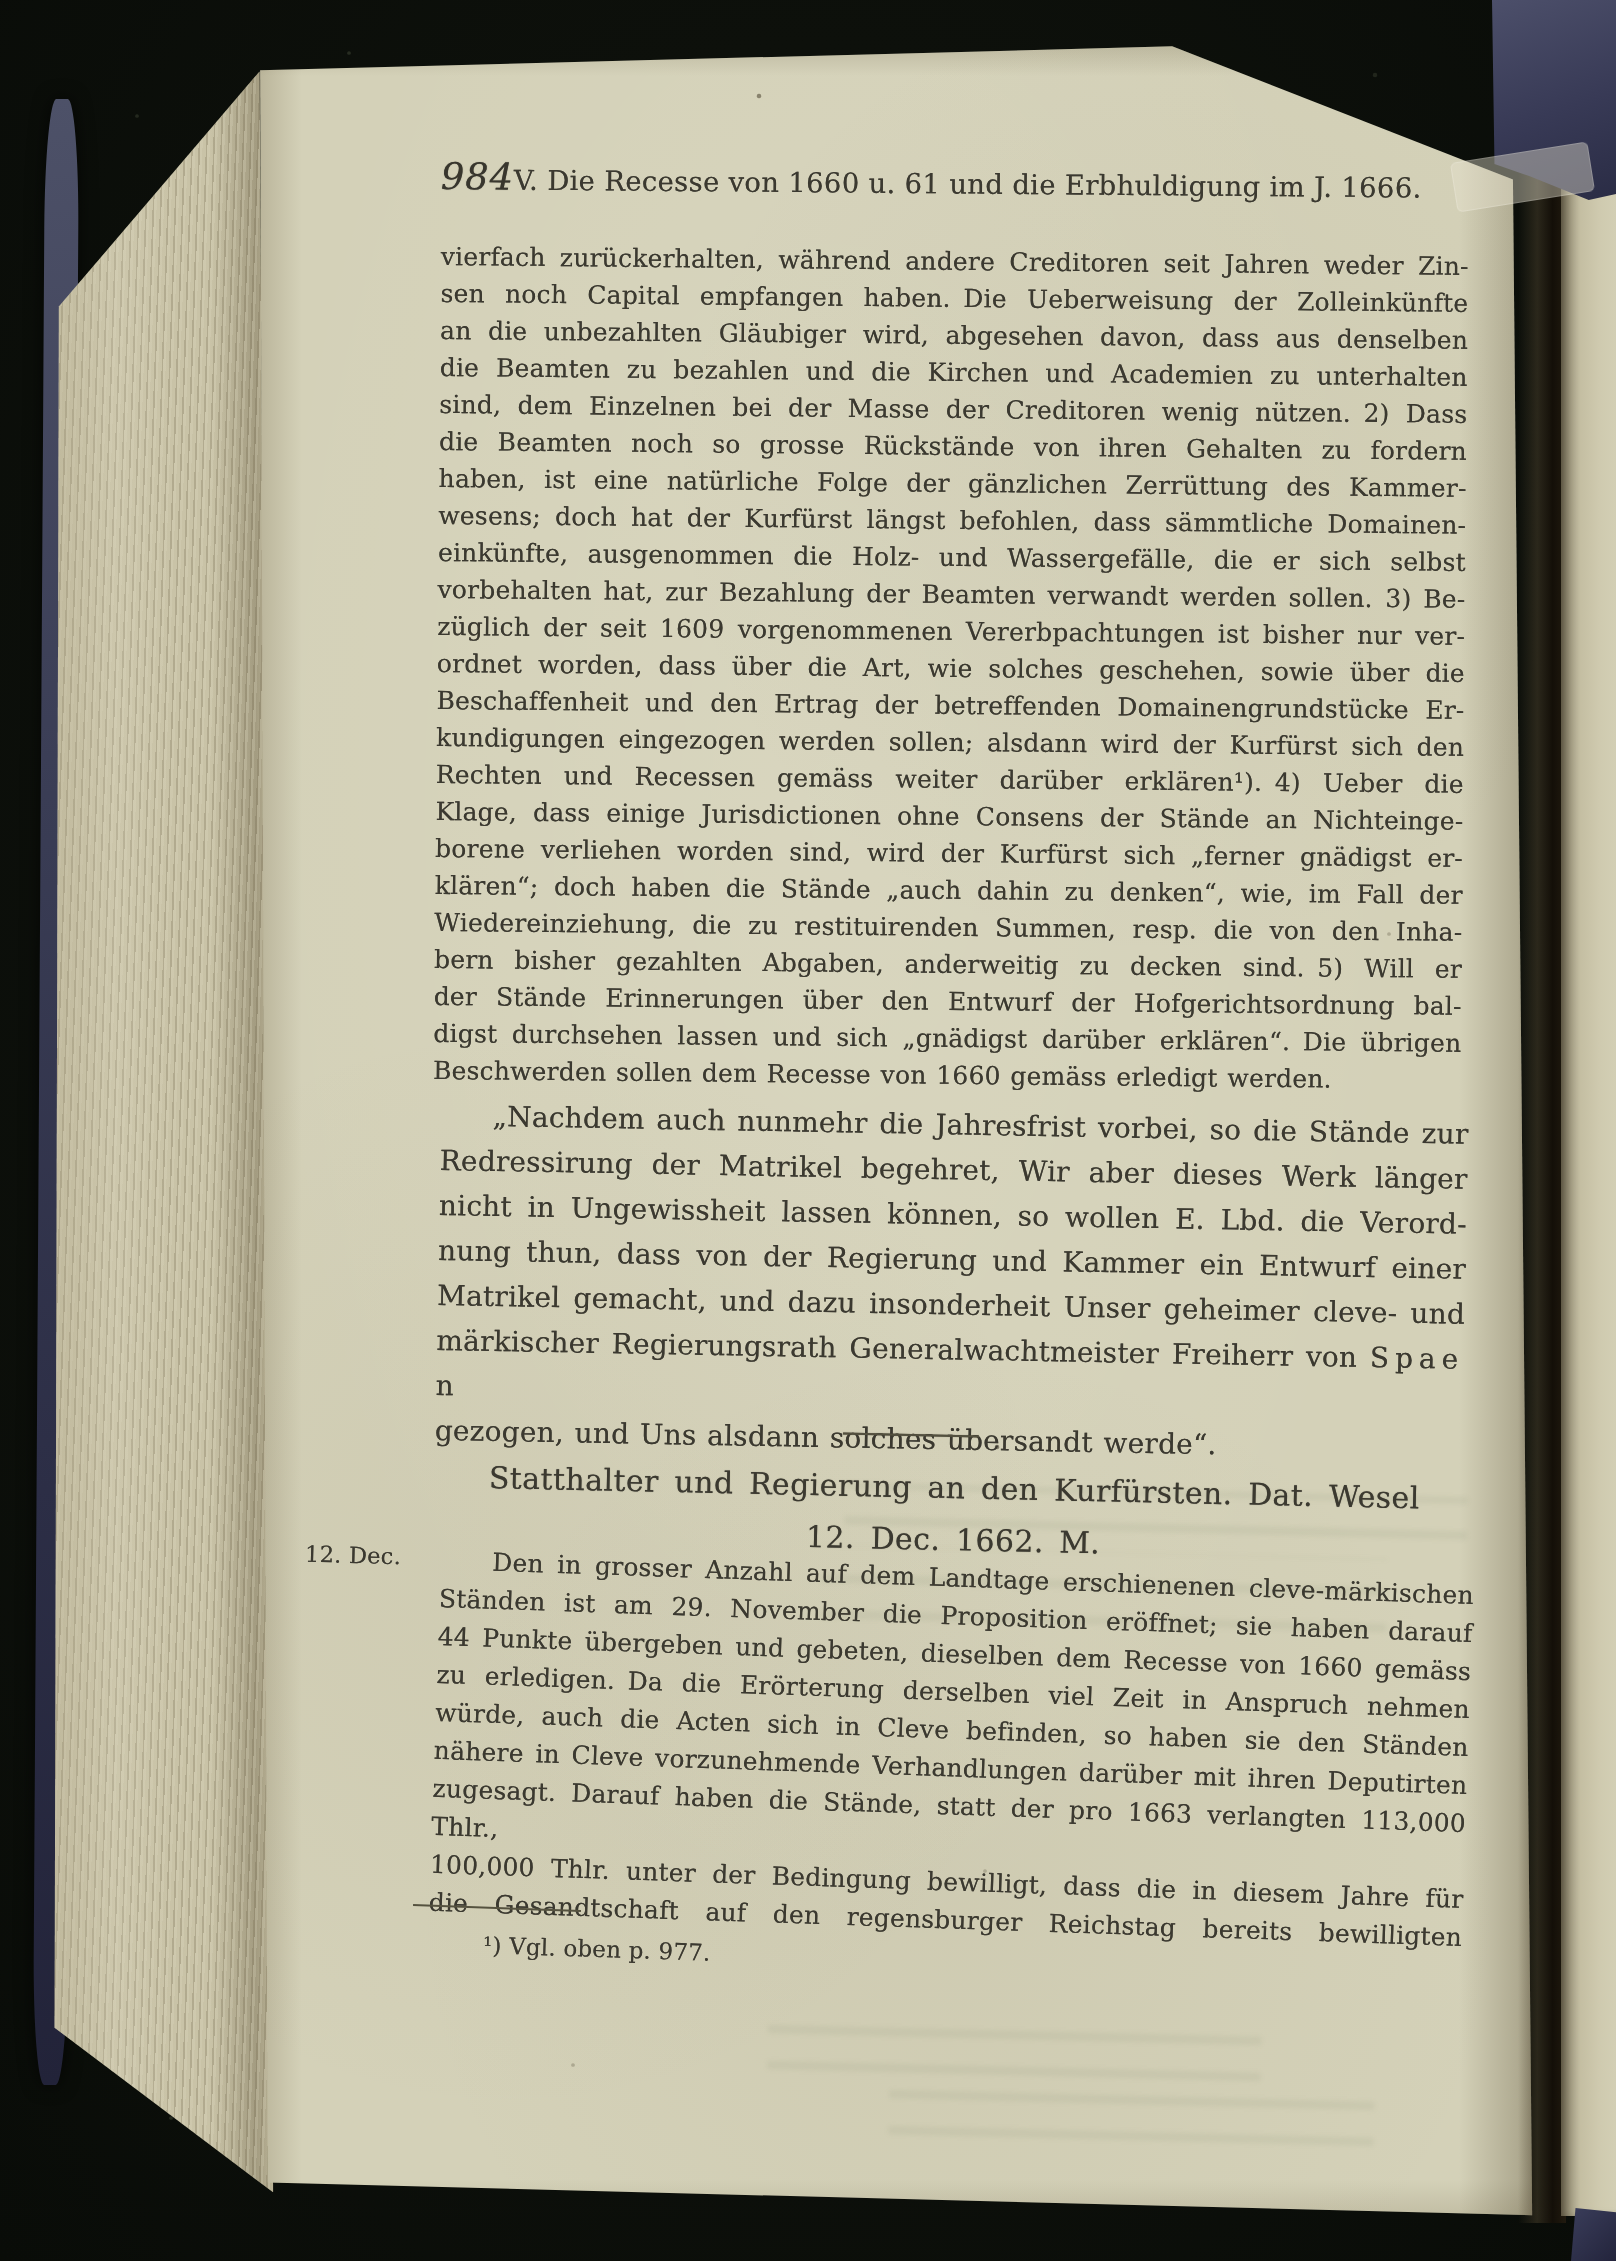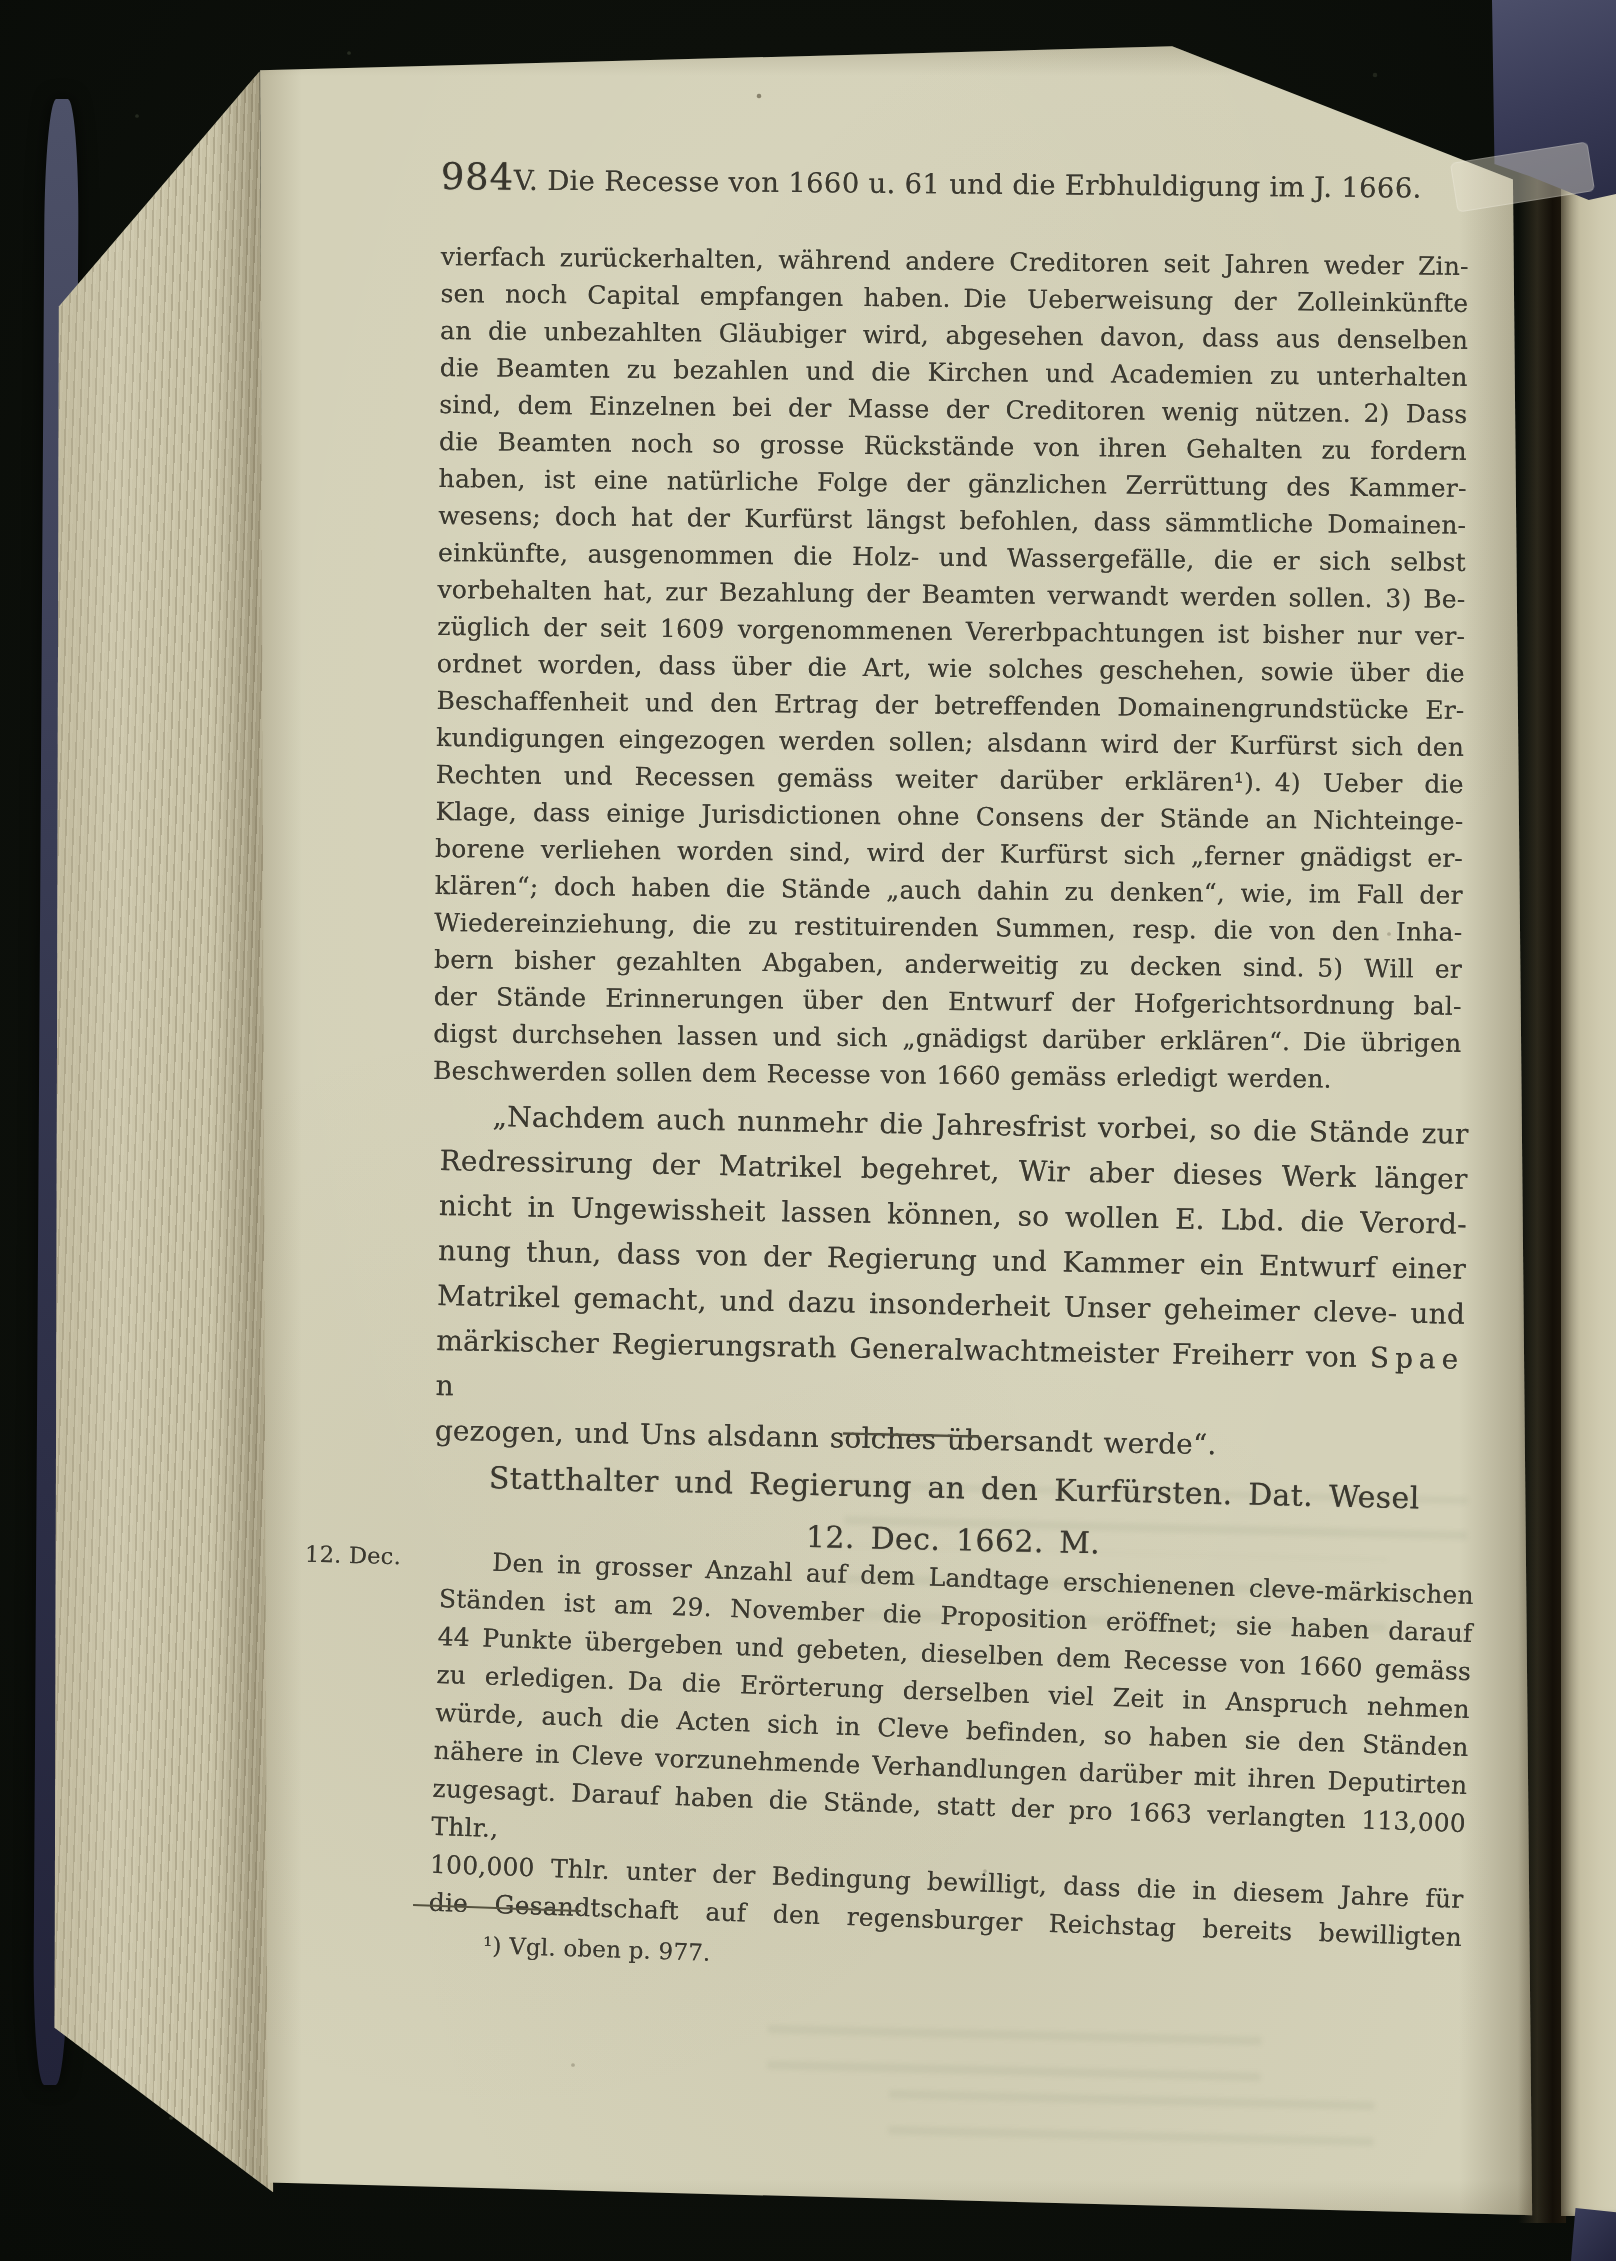--- a/index.html
+++ b/index.html
@@ -50,21 +50,21 @@
   .smudge.s3{left:513px;top:1972px;width:493px;height:61px;}
   .smudge.s4{left:634px;top:2046px;width:485px;height:52px;}
   
   .page-specks{position:absolute;left:0;top:0;width:1.6px;height:1.6px;border-radius:50%;
     box-shadow:503px 53px 0 1.2px rgba(85,78,58,.6),954px 365px 0 0.8px rgba(85,78,58,.35),
       317px 2022px 0 0.8px rgba(85,78,58,.3),729px 1828px 0 0.8px rgba(85,78,58,.28),
       1133px 891px 0 0.8px rgba(85,78,58,.3),741px 1404px 0 1.2px rgba(70,64,48,.6);}
   
   .pagehead{position:absolute;left:186px;top:113px;width:1028px;display:flex;align-items:baseline;
     transform:rotate(.5deg);transform-origin:left top;}
-  .pnum{font-size:37px;letter-spacing:0.8px;color:#38362d;text-shadow:0 0 0.8px rgba(56,54,45,.7);}
+  .pnum{font-size:37px;letter-spacing:0.8px;color:#38362d;text-shadow:0 0 0.8px rgba(56,54,45,.7);font-style:italic;}
   .ptitle{flex:1;text-align:center;padding-right:63px;font-size:27.5px;letter-spacing:0.3px;
     color:#3b3930;text-shadow:0 0 0.6px rgba(59,57,48,.7);white-space:nowrap;}
   .para{position:absolute;letter-spacing:0.2px;word-spacing:1.6px;
     text-shadow:0 0 0.6px rgba(59,57,48,.75);transform-origin:left top;}
   .para .tline{text-align:justify;text-align-last:justify;-moz-text-align-last:justify;}
   .para[data-ragged-last="true"] .tline:last-child{text-align-last:left;-moz-text-align-last:left;}
   .para[data-indent-first="true"] .tline:first-child{text-indent:52px;}
   .body1{left:186px;top:196px;width:1028px;font-size:25px;line-height:37px;transform:rotate(.55deg);}
   .quote{left:186px;top:1051px;width:1028px;font-size:28px;line-height:45px;transform:rotate(1.05deg);}
   .body2{left:186px;top:1500px;width:1034px;font-size:25px;line-height:38px;transform:rotate(1.95deg);}

